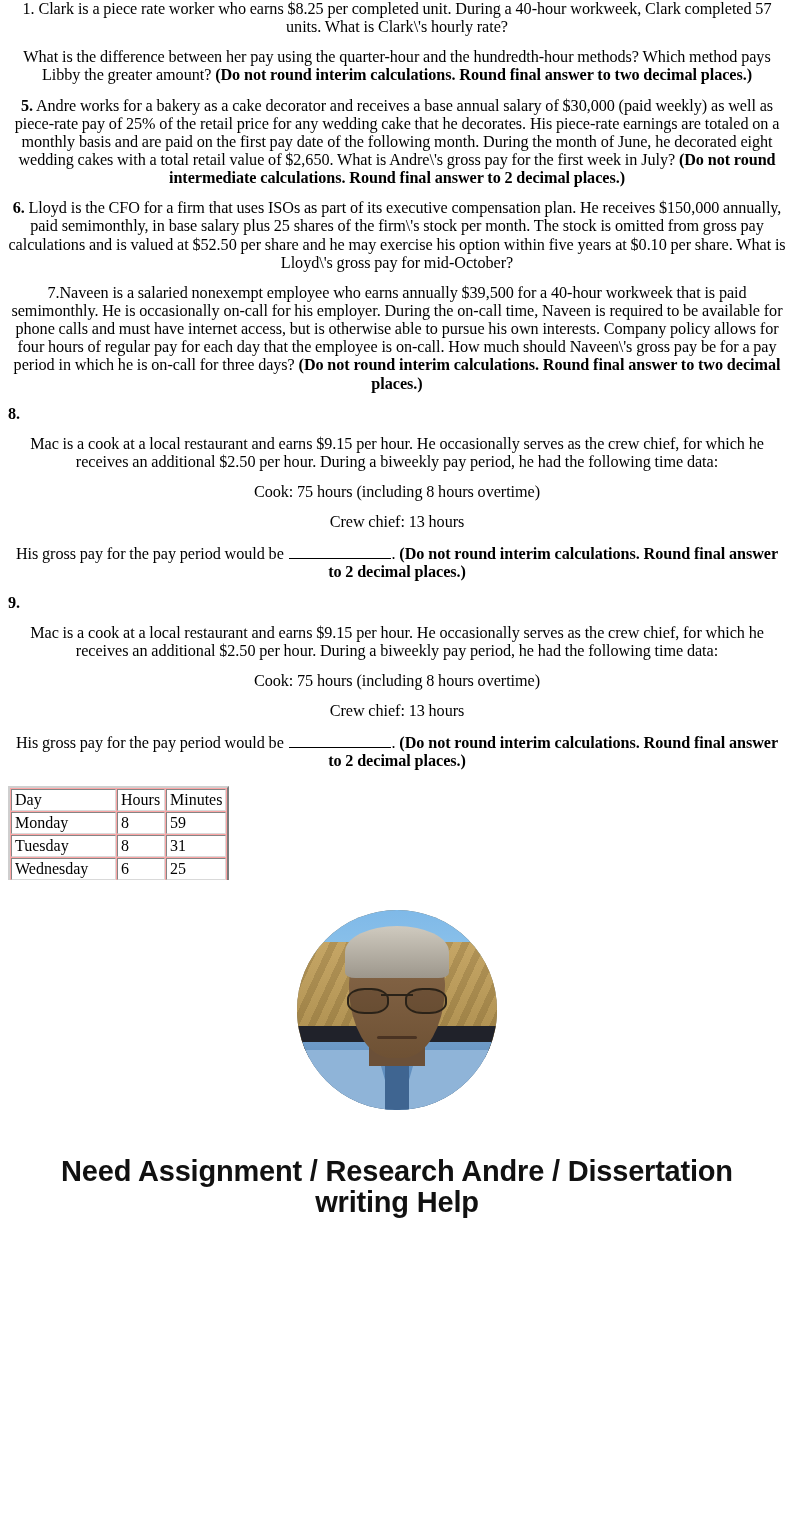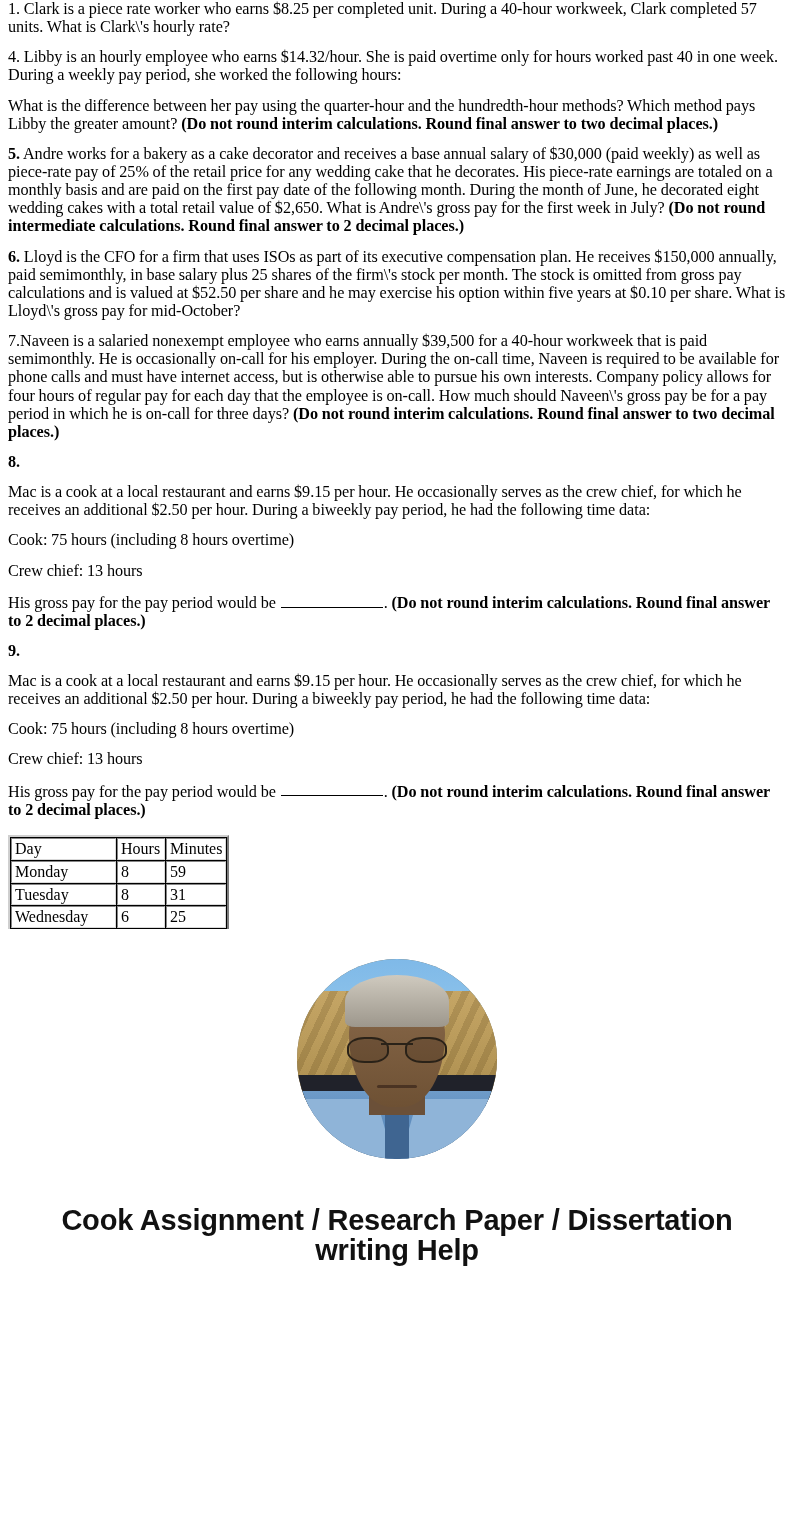--- a/index.html
+++ b/index.html
@@ -21,21 +21,21 @@
     width: 794px;
     box-sizing: border-box;
     padding: 0 8px;
   }
 
   
   .q {
     font-size: 16.2px;
     line-height: 1.12;
     margin: 0 0 12px 0;
-    text-align: left;
+    text-align: center;
     letter-spacing: -0.05px;
     word-spacing: -0.2px;
   }
   .q b, .q strong { font-weight: bold; }
   .num { font-weight: bold; }
 
   
   .marker {
     font-size: 16.2px;
     line-height: 1.12;
@@ -56,21 +56,21 @@
   
   .time-table-wrap {
     margin-top: 16px;
     height: 94px;
     overflow: hidden;
   }
   table.time-table {
     border-collapse: separate;
     border-spacing: 1px;
     border: 2px outset #cfcfcf;
-    background: #000000;
+    background: #fca5a5;
     font-size: 16px;
     line-height: 1.12;
     table-layout: fixed;
   }
   table.time-table td {
     border: 1px inset #d9d9d9;
     background: #ffffff;
     padding: 1px 3px;
     vertical-align: top;
     white-space: nowrap;
@@ -219,21 +219,20 @@
 </style>
 </head>
 <body>
 
 <div class="page">
 
   <p class="q">1. Clark is a piece rate worker who earns $8.25 per completed unit. During a 40-hour workweek, Clark completed 57 units. What is Clark\'s hourly rate?</p>
 
 
 
-  <p class="q">4. Libby is an hourly employee who earns $14.32/hour. She is paid overtime only for hours worked past 40 in one week. During a weekly pay period, she worked the following hours:</p>
 
   <p class="q"><span>What is the difference between her pay using the quarter-hour and the hundredth-hour methods? Which method pays Libby the greater amount? </span><b>(Do not round interim calculations. Round final answer to two decimal places.)</b></p>
 
   <p class="q"><span class="num">5.</span><span>  Andre works for a bakery as a cake decorator and receives a base annual salary of $30,000 (paid weekly) as well as piece-rate pay of 25% of the retail price for any wedding cake that he decorates. His piece-rate earnings are totaled on a monthly basis and are paid on the first pay date of the following month. During the month of June, he decorated eight wedding cakes with a total retail value of $2,650. What is Andre\'s gross pay for the first week in July? </span><b>(Do not round intermediate calculations. Round final answer to 2 decimal places.)</b></p>
 
   <p class="q"><span class="num">6.</span><span>  Lloyd is the CFO for a firm that uses ISOs as part of its executive compensation plan. He receives $150,000 annually, paid semimonthly, in base salary plus 25 shares of the firm\'s stock per month. The stock is omitted from gross pay calculations and is valued at $52.50 per share and he may exercise his option within five years at $0.10 per share. What is Lloyd\'s gross pay for mid-October?</span></p>
 
   <p class="q"><span>7.Naveen is a salaried nonexempt employee who earns annually $39,500 for a 40-hour workweek that is paid semimonthly. He is occasionally on-call for his employer. During the on-call time, Naveen is required to be available for phone calls and must have internet access, but is otherwise able to pursue his own interests. Company policy allows for four hours of regular pay for each day that the employee is on-call. How much should Naveen\'s gross pay be for a pay period in which he is on-call for three days? </span><b>(Do not round interim calculations. Round final answer to two decimal places.)</b></p>
 
   <p class="marker">8.</p>
@@ -299,17 +298,17 @@
       <div class="av-glasses">
         <div class="av-lens l"></div>
         <div class="av-lens r"></div>
       </div>
       <div class="av-bridge"></div>
       <div class="av-mouth"></div>
     </div>
   </div>
 
   <div class="promo">
-    <span class="promo-line">Cook Assignment / Research Paper / Dissertation</span>
+    <span class="promo-line">Need Assignment / Research Andre / Dissertation</span>
     <span class="promo-line">writing Help</span>
   </div>
 
 </div>
 
 </body></html>

